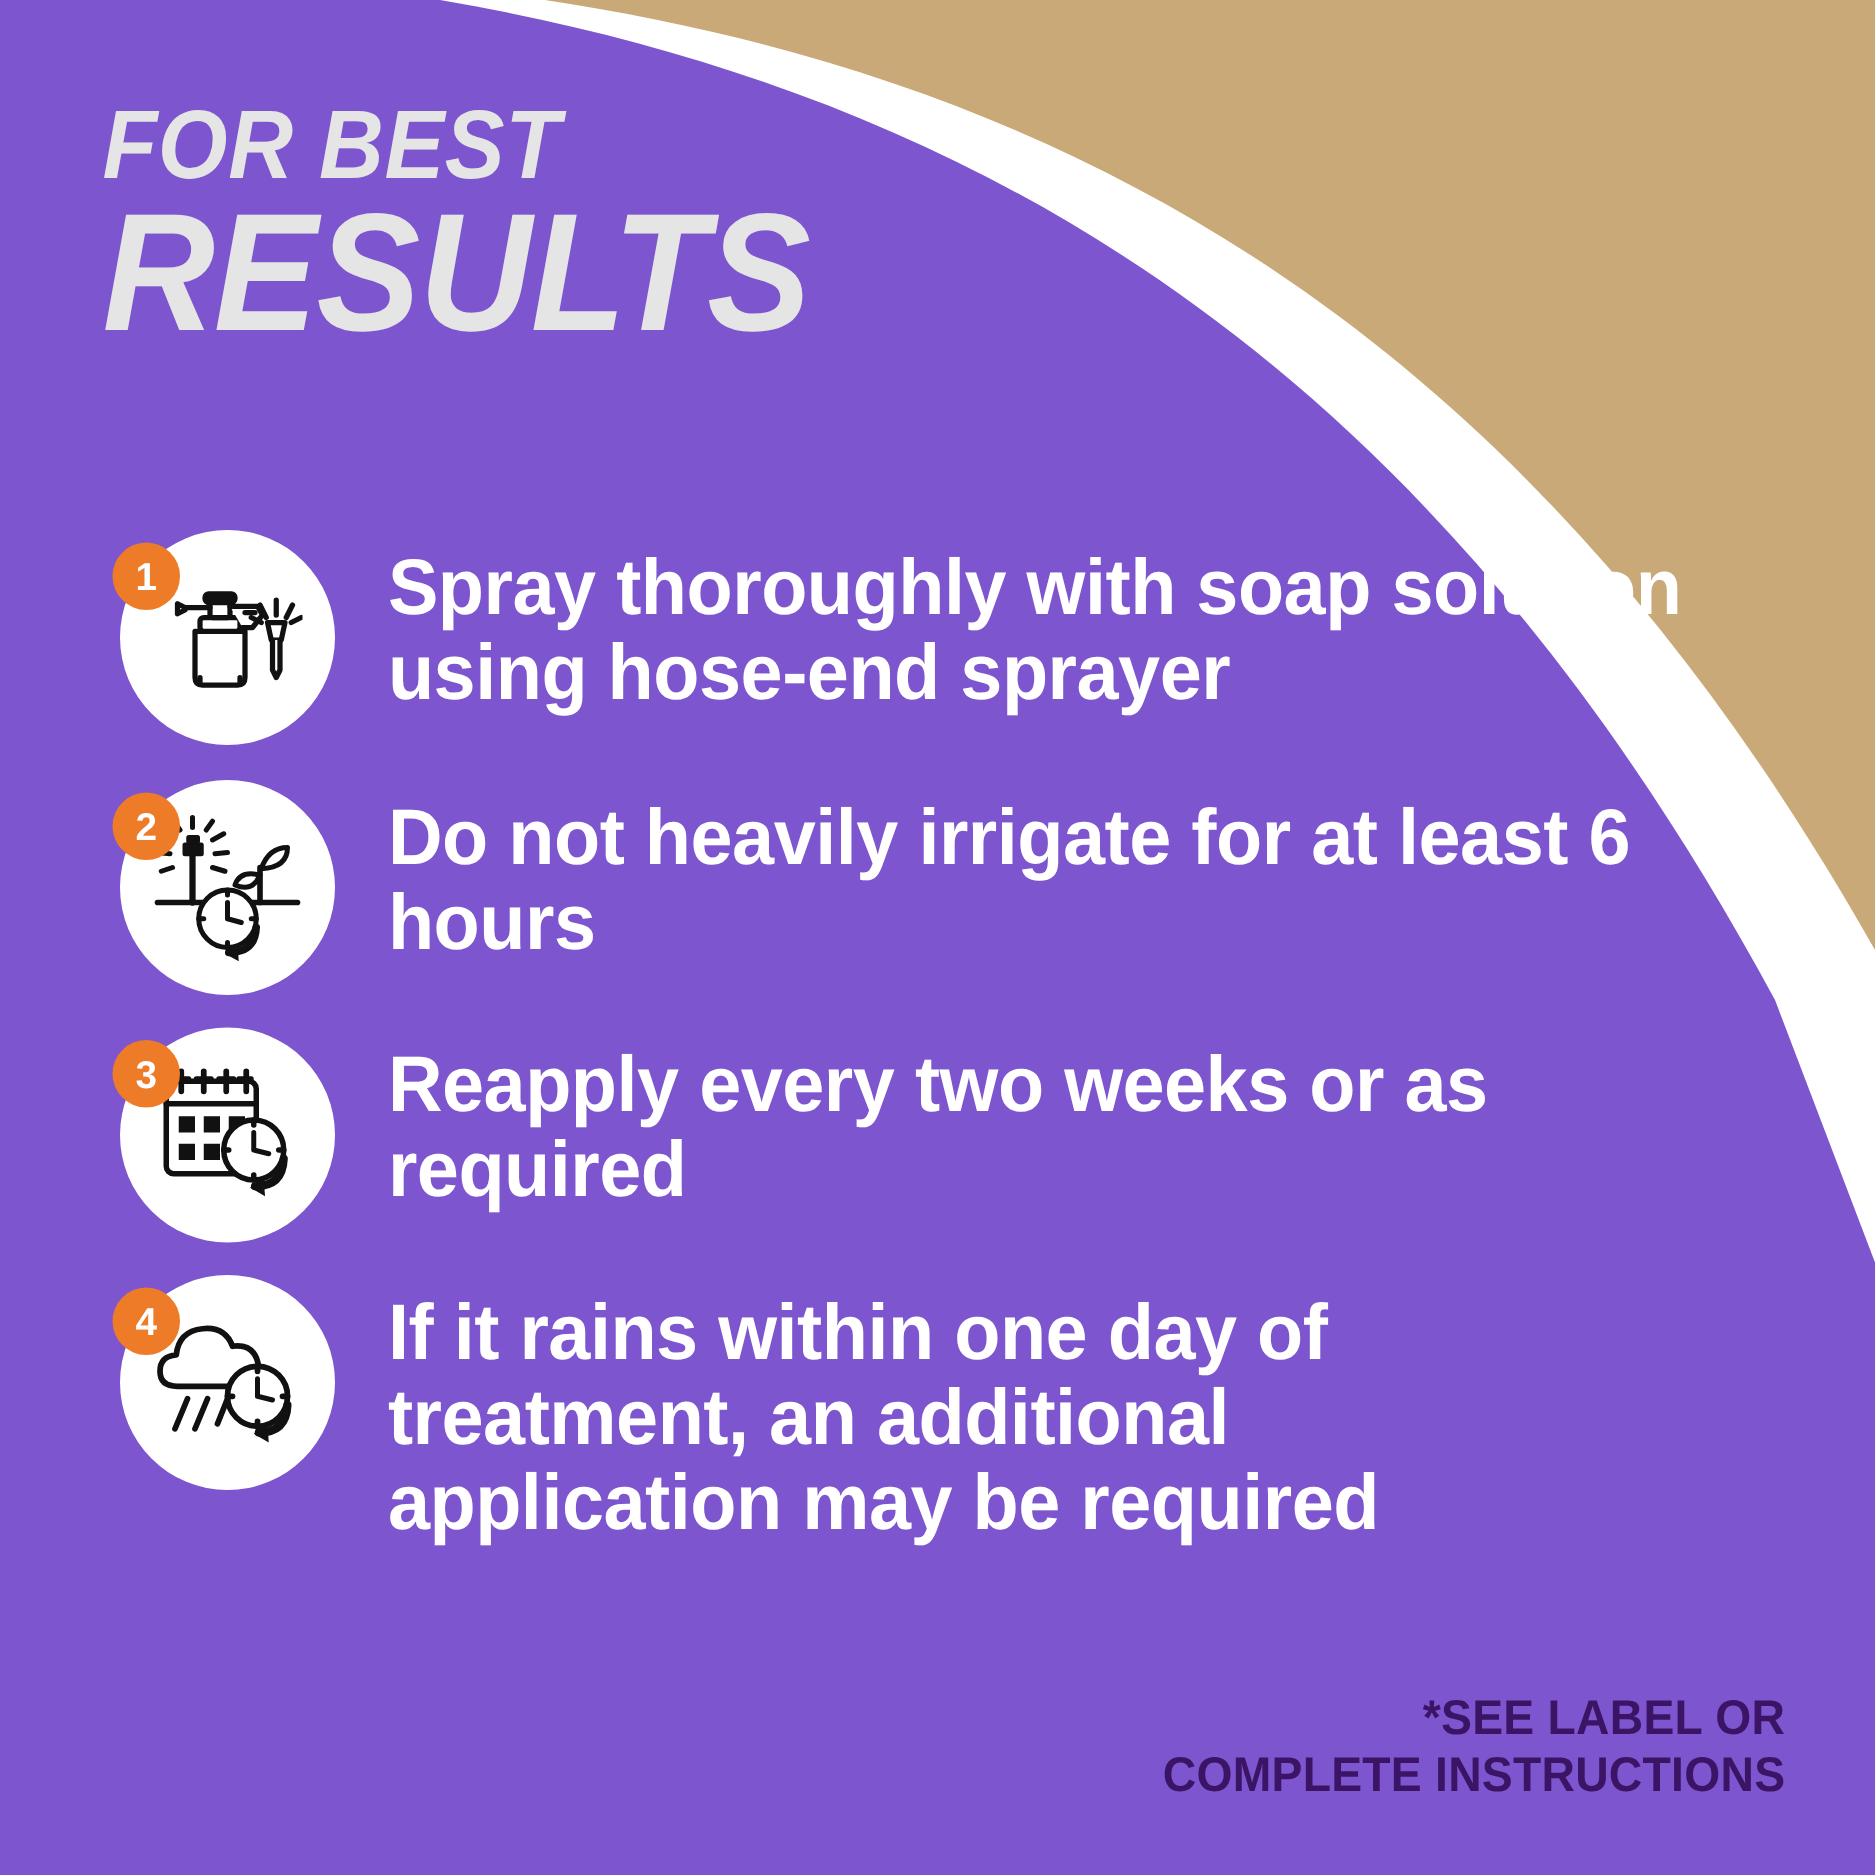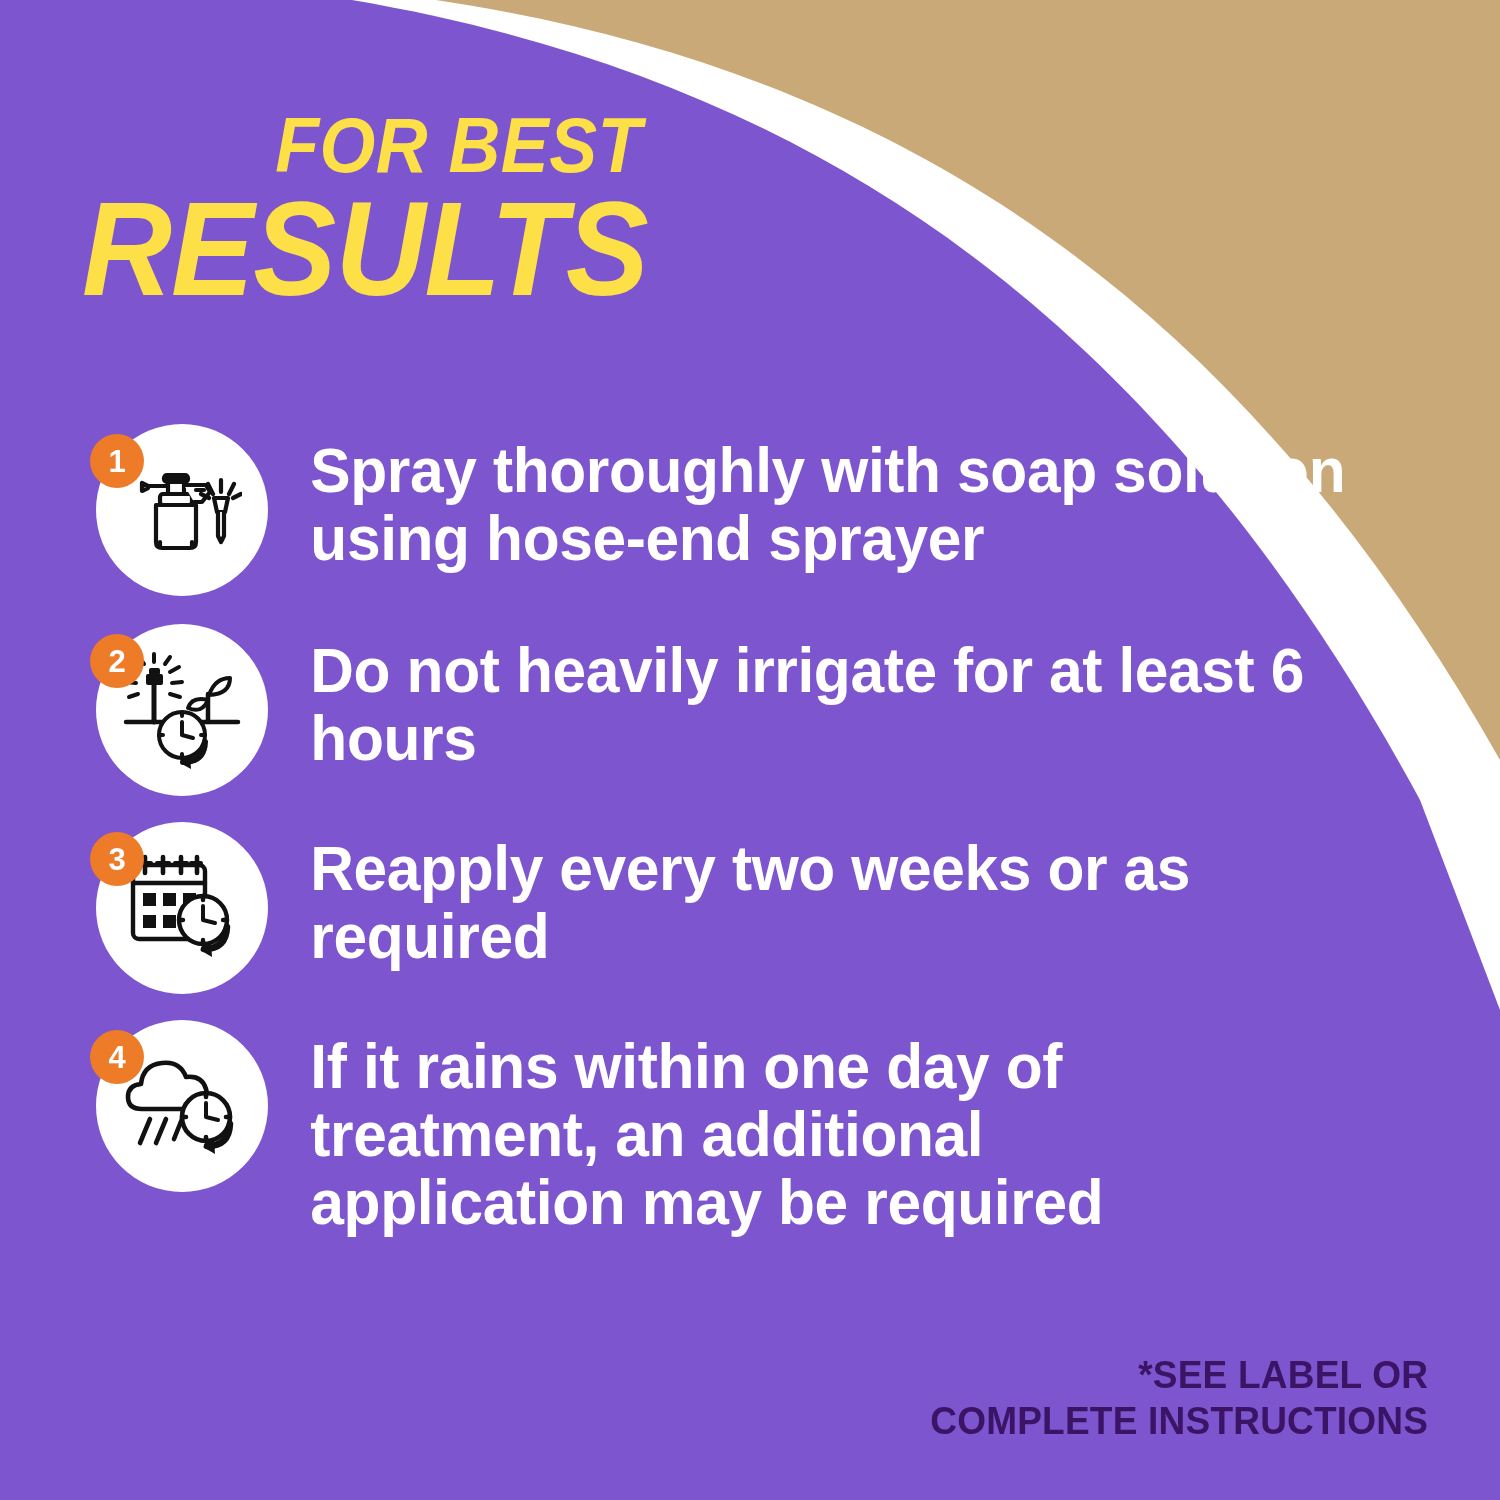--- a/index.html
+++ b/index.html
@@ -36,23 +36,22 @@
   .content {
     position: absolute;
     inset: 0;
     z-index: 3;
   }
 
   
   .heading {
     position: absolute;
     left: 82px;
-    top: 108px;
-    color: #fde047;
-    text-align: right;
+    top: 78px;
+    color: #e5e5e5;
   }
   .heading-line1 {
     font-size: 78px;
     font-weight: 700;
     font-style: italic;
     letter-spacing: 0.5px;
     line-height: 0.96;
     transform: scaleX(0.92);
     transform-origin: left center;
     white-space: nowrap;

